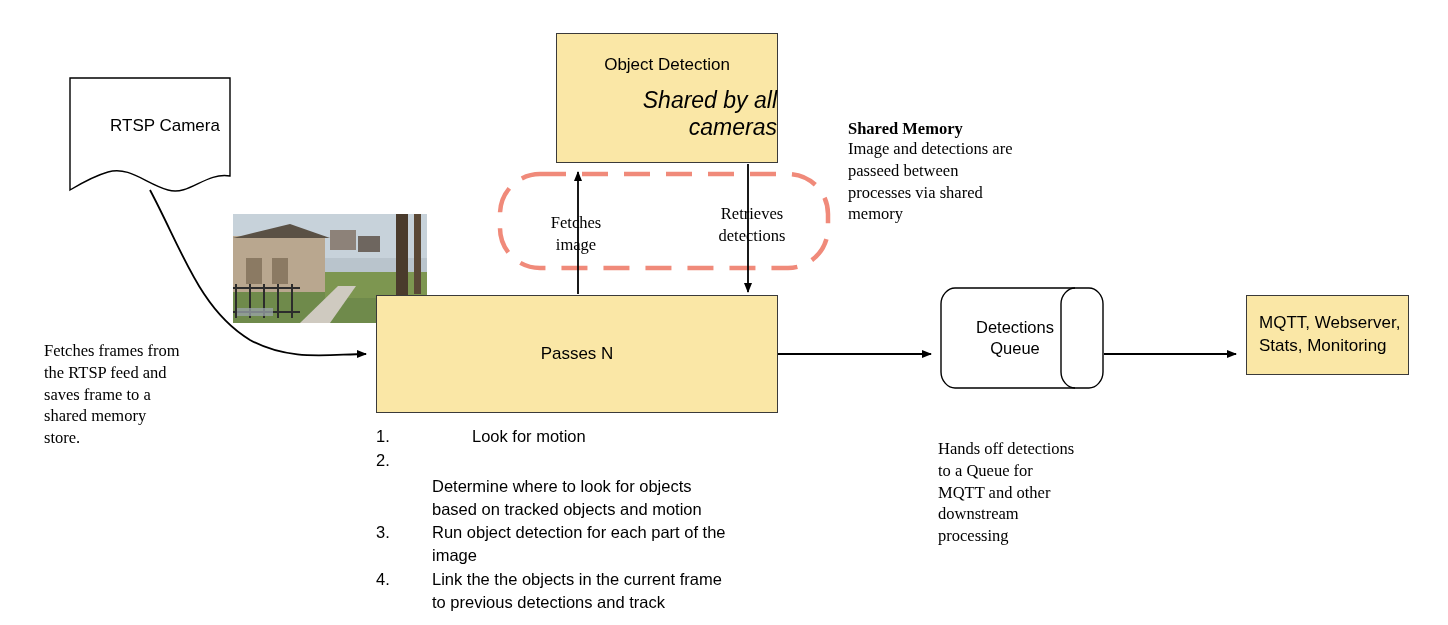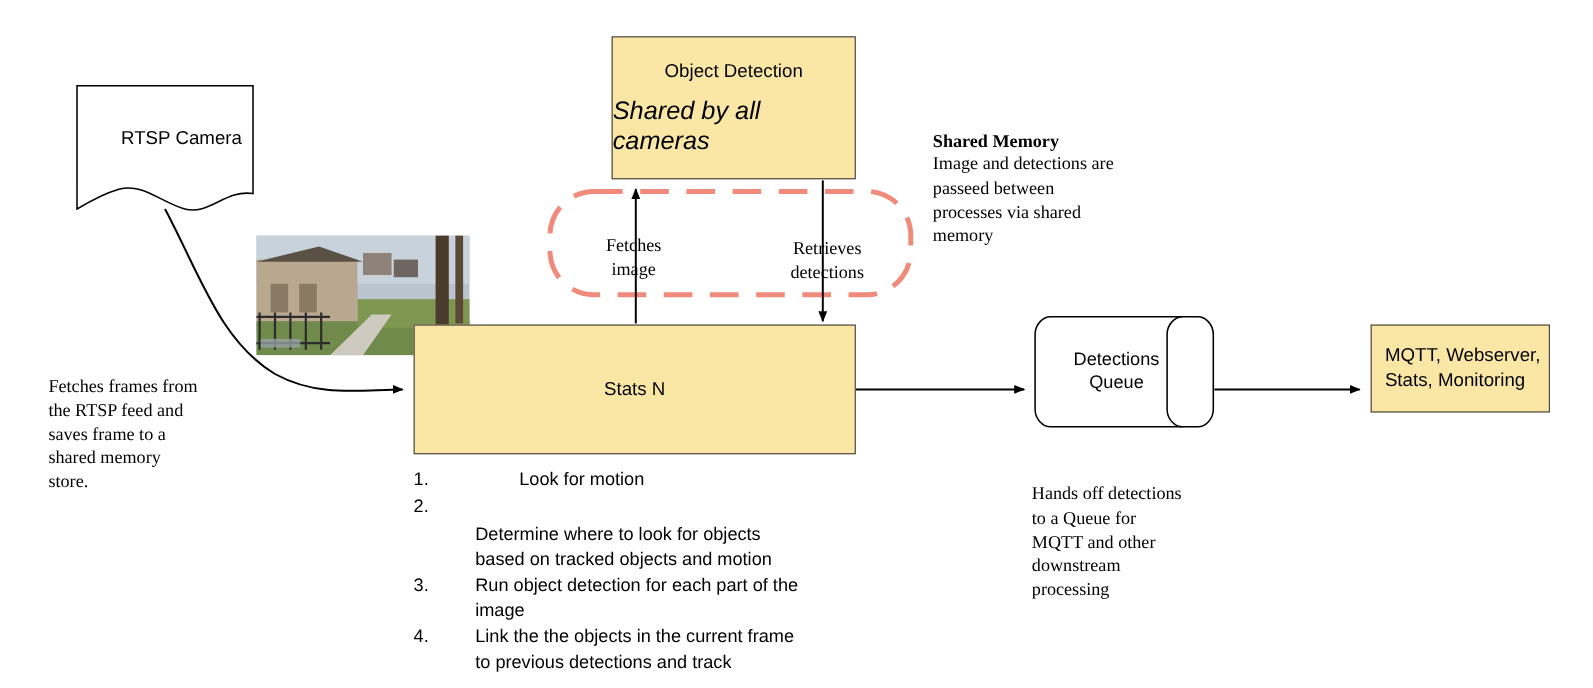--- a/index.html
+++ b/index.html
@@ -30,21 +30,21 @@
     position: absolute;
     box-sizing: border-box;
   }
   .box {
     background: #fae7a6;
     border: 1px solid #3a3a3a;
     display: flex;
     flex-direction: column;
     align-items: center;
     justify-content: center;
-    text-align: left;
+    text-align: right;
   }
   .box .line1 { font-size: 17px; }
   .box .line2 { font-size: 23px; font-style: italic; margin-top: 12px; }
   .label {
     position: absolute;
     font-size: 16.5px;
     line-height: 1.32;
     white-space: pre-wrap;
     font-family: Liberation Serif, serif;
   }
@@ -137,21 +137,21 @@
   }
   #steps-list .txt {
     flex: 1 1 auto;
   }
   
   #fetches-note { left: 44px; top: 340px; width: 185px; }
   #shared-memory-title { left: 848px; top: 118px; width: 230px; }
   #shared-memory-note { left: 848px; top: 138px; width: 215px; }
   #hands-off-note { left: 938px; top: 438px; width: 180px; }
   #passes-image-label { left: 516px; top: 212px; width: 120px; text-align: center; }
-  #retrieves-label { left: 688px; top: 215px; width: 128px; }
+  #retrieves-label { left: 688px; top: 203px; width: 128px; }
 </style>
 </head>
 <body>
 
 <div id="canvas">
 
   <svg class="layer" viewBox="0 0 1448 625">
     <defs>
       <marker id="arrow" markerWidth="10" markerHeight="8" refX="9" refY="4" orient="auto" markerUnits="userSpaceOnUse">
         <path d="M0,0 L10,4 L0,8 z" fill="#000000"></path>
@@ -220,21 +220,21 @@
   <div class="node" id="rtsp-camera">
     <div class="doc-text">RTSP Camera</div>
   </div>
 
   <div class="node box" id="object-detection">
     <div class="line1">Object Detection</div>
     <div class="line2">Shared by all cameras</div>
   </div>
 
   <div class="node box" id="camera-n">
-    <div class="line1">Stats N</div>
+    <div class="line1">Passes N</div>
   </div>
 
   <div class="node" id="detections-queue">
     <div class="cyl-text">
       <div>Detections</div>
       <div>Queue</div>
     </div>
   </div>
 
   <div class="node box" id="mqtt-box">

